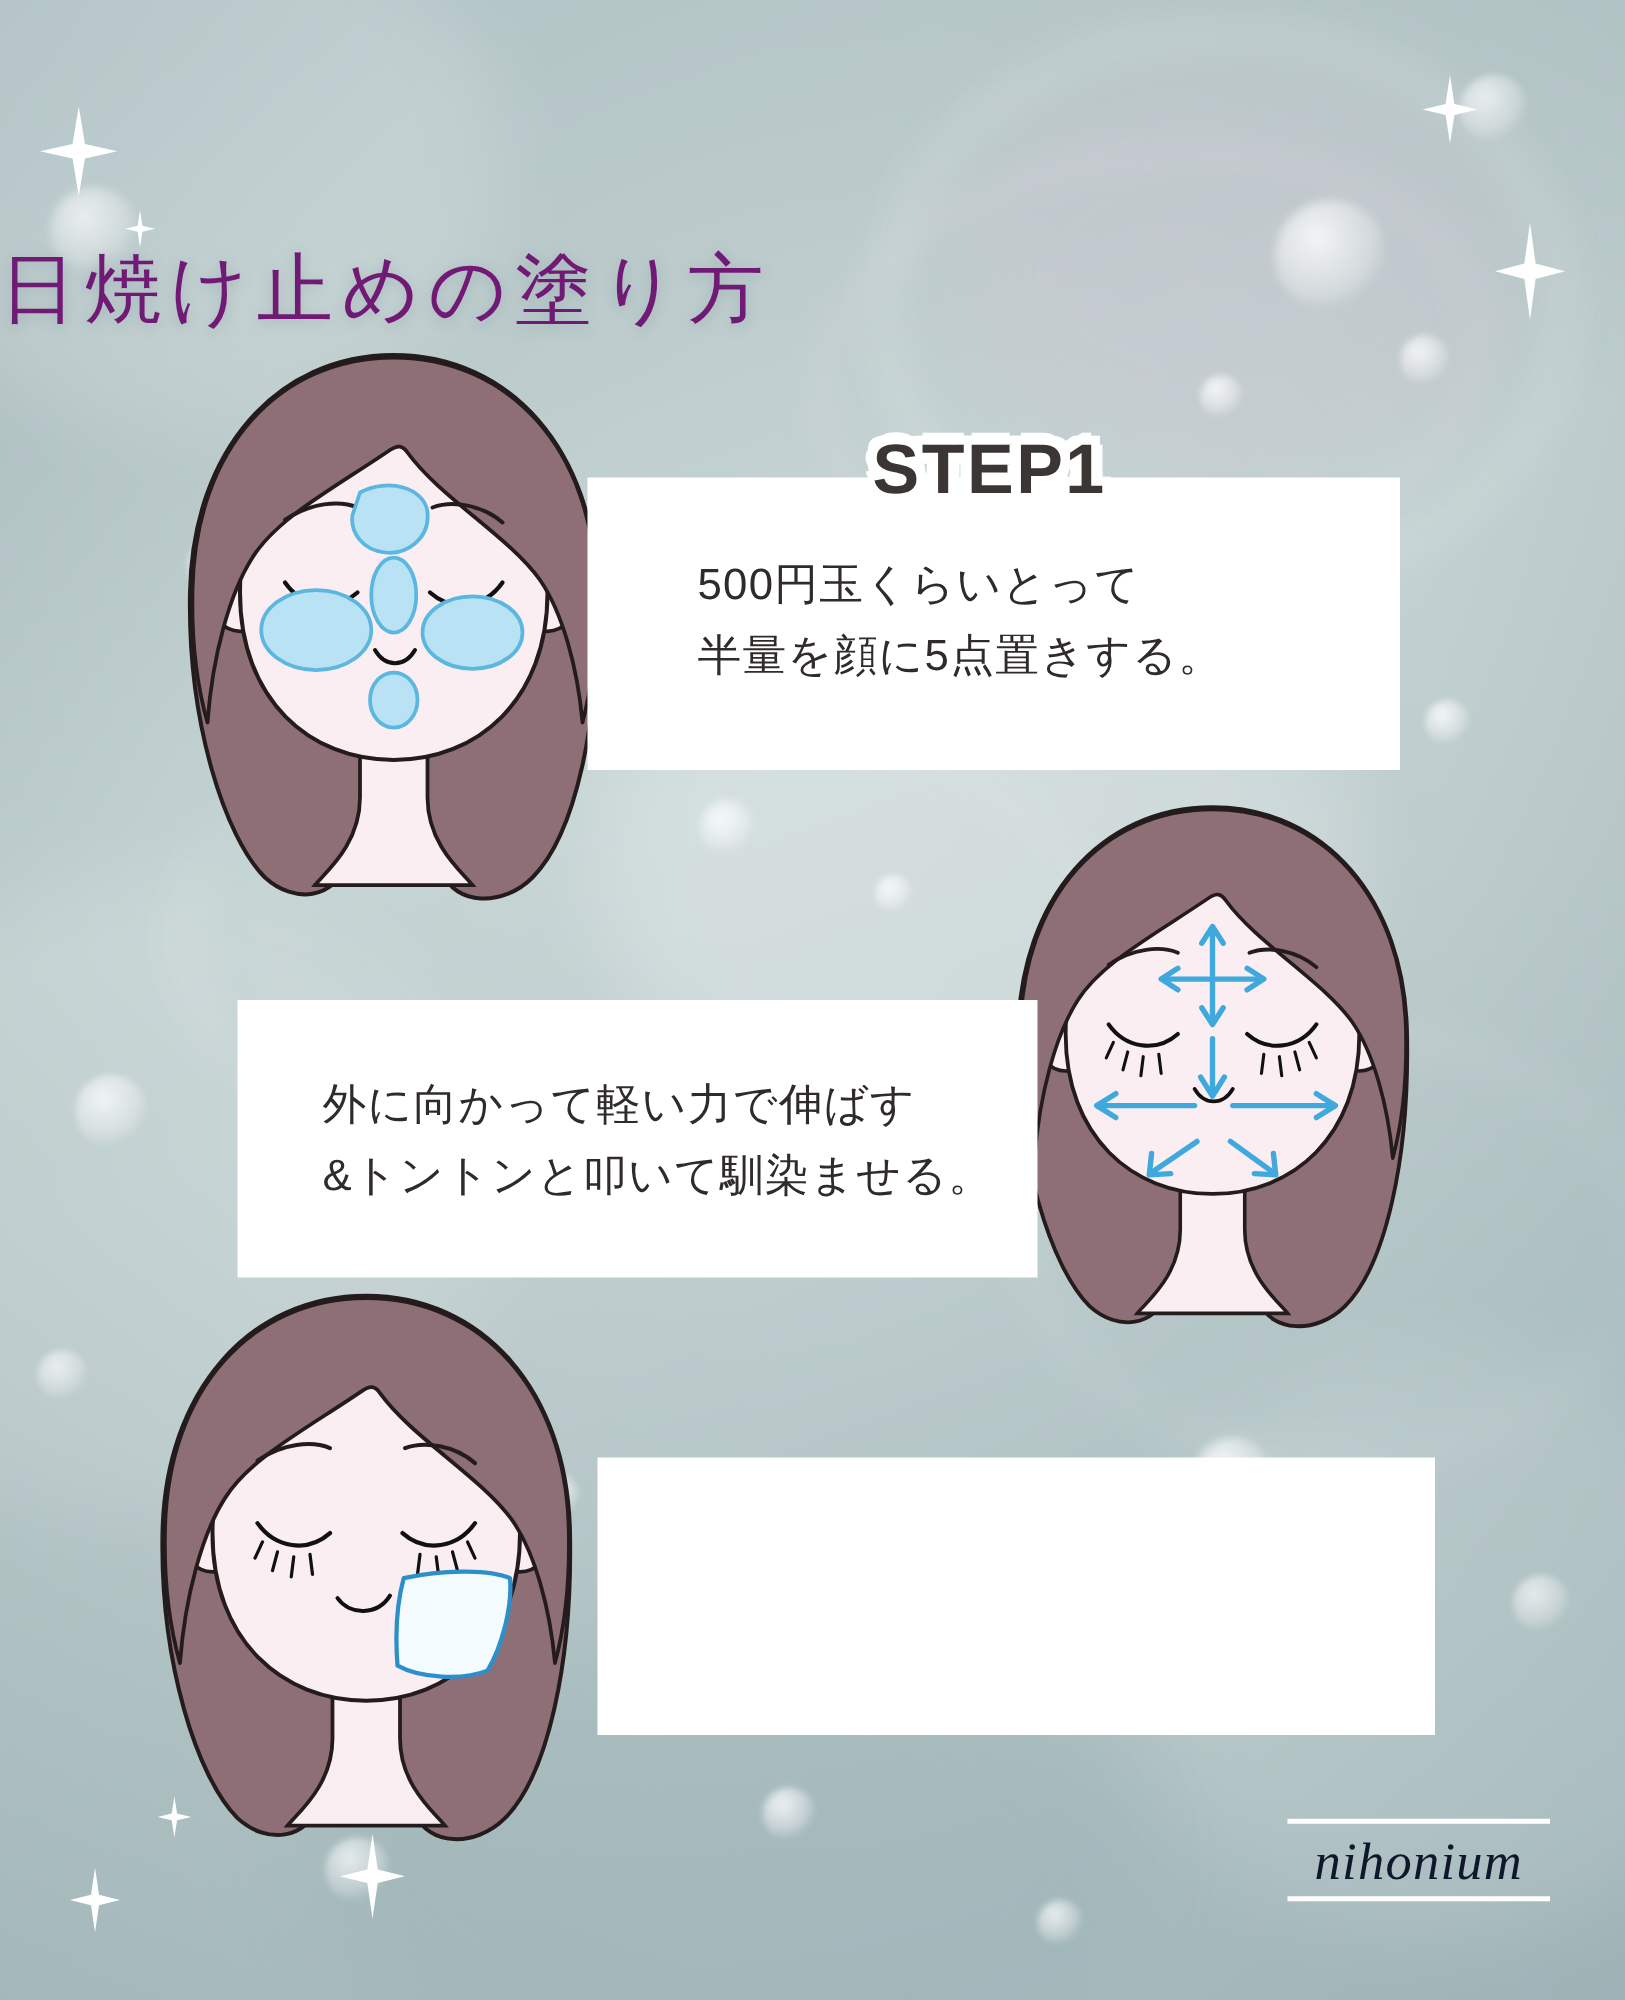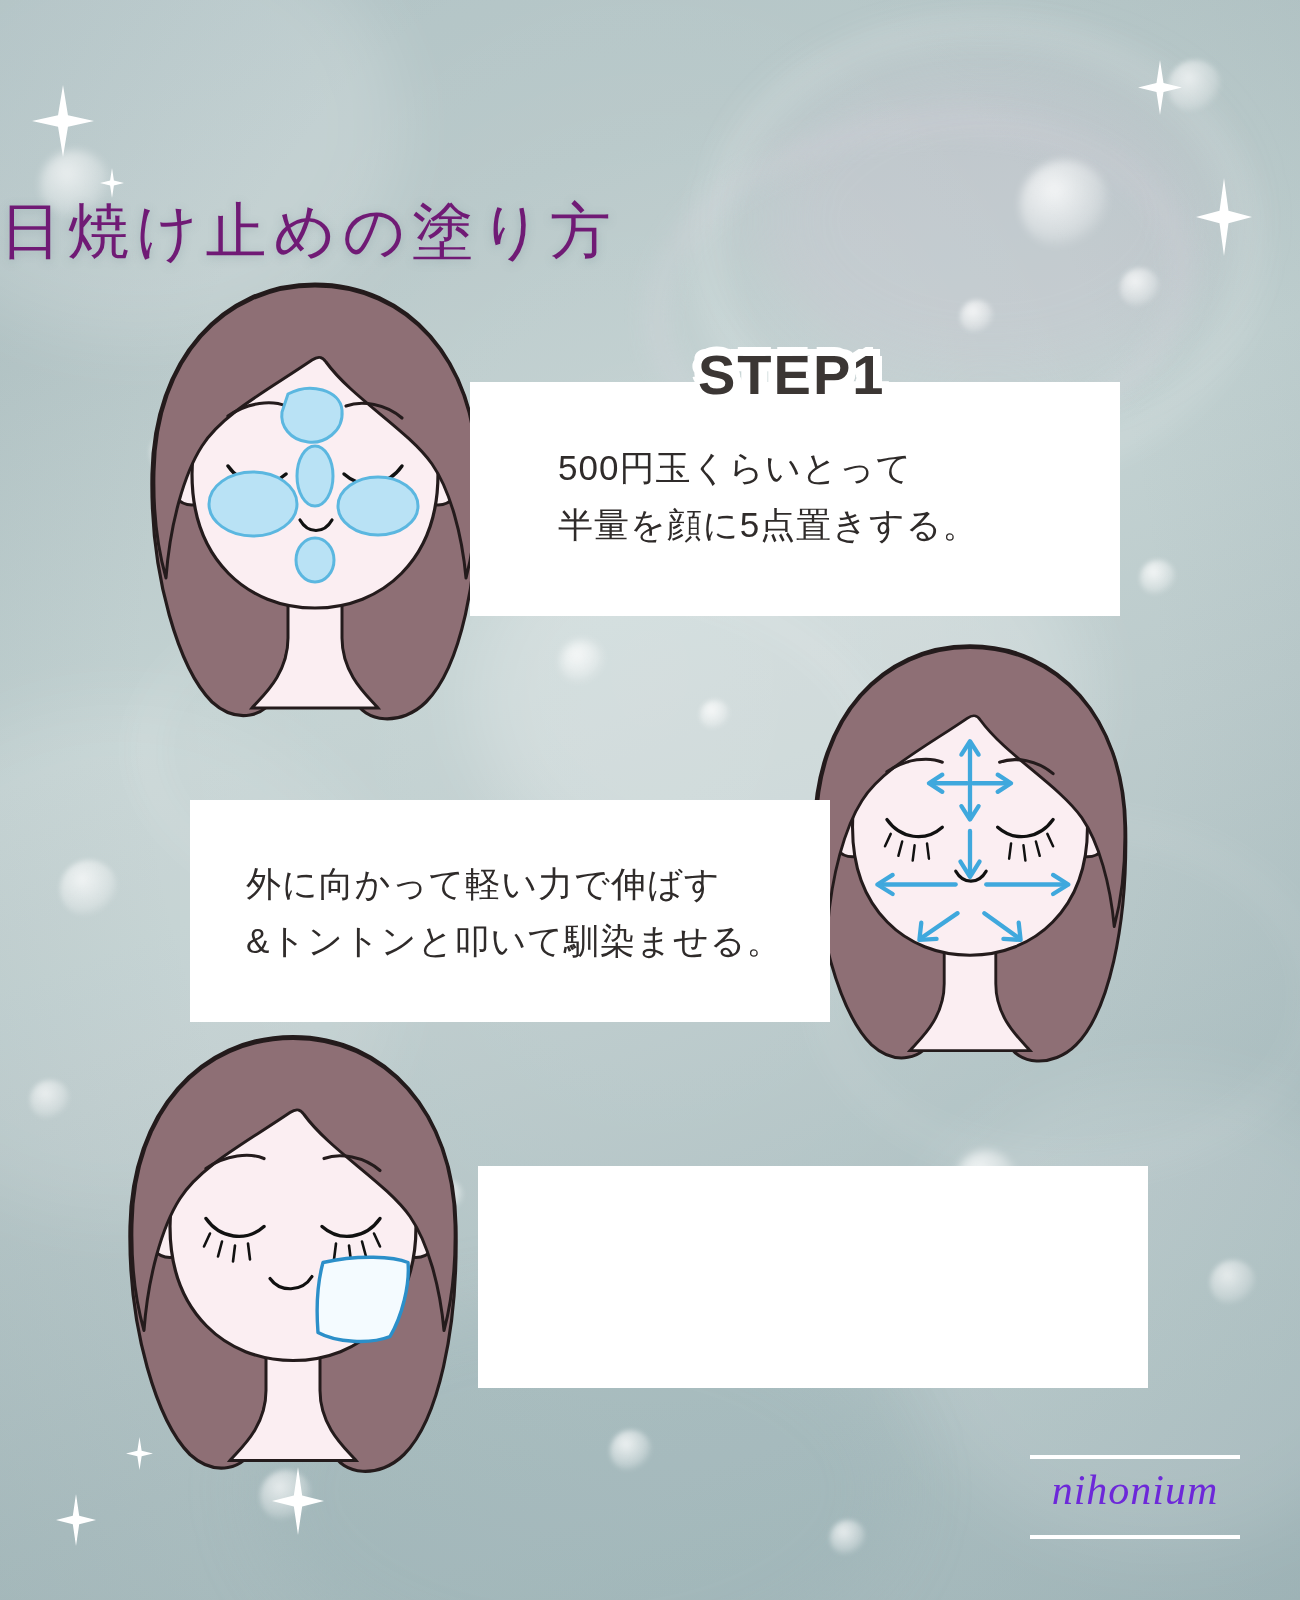--- a/index.html
+++ b/index.html
@@ -79,22 +79,22 @@
   .face-wrap{position:absolute;}
   .face-wrap svg{display:block;overflow:visible;}
 
   
   .logo{
     position:absolute;left:1030px;top:1455px;width:210px;text-align:center;
   }
   .logo .bar{height:4px;background:#ffffff;width:100%;}
   .logo .name{
     font-family:"Liberation Serif","DejaVu Serif",serif;
-    font-style:italic;font-size:42px;color:#6d28d9;
-    letter-spacing:1px;line-height:1.15;padding:7px 0 21px;
+    font-style:italic;font-size:42px;color:#0f172a;
+    letter-spacing:1px;line-height:1.15;padding:7px 0 3px;
   }
 </style>
 </head>
 <body>
 
 <div class="stage">
 
   <div class="bg-base"></div>
 
   <div class="bg-blob" style="left:-120px;top:-90px;width:520px;height:430px;background:rgba(255,255,255,.18);"></div>
@@ -230,21 +230,21 @@
         <path d="M162 286 L124 312"></path>
           <path d="M124 296 L122 314 L140 313"></path>
 
         <path d="M190 286 L226 312"></path>
           <path d="M210 313 L228 314 L226 296"></path>
       </g>
     </svg>
   </div>
 
   <div class="card" style="left:190px;top:800px;width:640px;height:222px;"></div>
-  <div class="card-body" style="left:246px;top:856px;width:600px;">外に向かって軽い力で伸ばす
+  <div class="card-body" style="left:258px;top:856px;width:600px;">外に向かって軽い力で伸ばす
 &amp;トントンと叩いて馴染ませる。</div>
 
   <div class="face-wrap" style="left:118px;top:1028px;">
     <svg width="350" height="450" viewBox="0 0 350 445">
       <path d="M175 6 C 82 6, 14 82, 12 196 C 10 300, 40 392, 72 424 C 96 446, 128 440, 136 414
                C 150 368, 160 320, 165 282 L 186 282 C 192 330, 200 382, 214 420
                C 224 446, 262 448, 286 424 C 320 390, 340 300, 338 196 C 336 82, 268 6, 175 6 Z" fill="#8e6f75" stroke="#241b1c" stroke-width="3.2" stroke-linejoin="round"></path>
       <ellipse cx="52" cy="200" rx="24" ry="27" fill="#fbeef2" stroke="#241b1c" stroke-width="3"></ellipse>
       <ellipse cx="298" cy="200" rx="24" ry="27" fill="#fbeef2" stroke="#241b1c" stroke-width="3"></ellipse>
       <path d="M148 268 L148 360 C148 398 120 420 112 430 L238 430 C230 420 202 398 202 360 L202 268 Z" fill="#fbeef2" stroke="#241b1c" stroke-width="3"></path>

